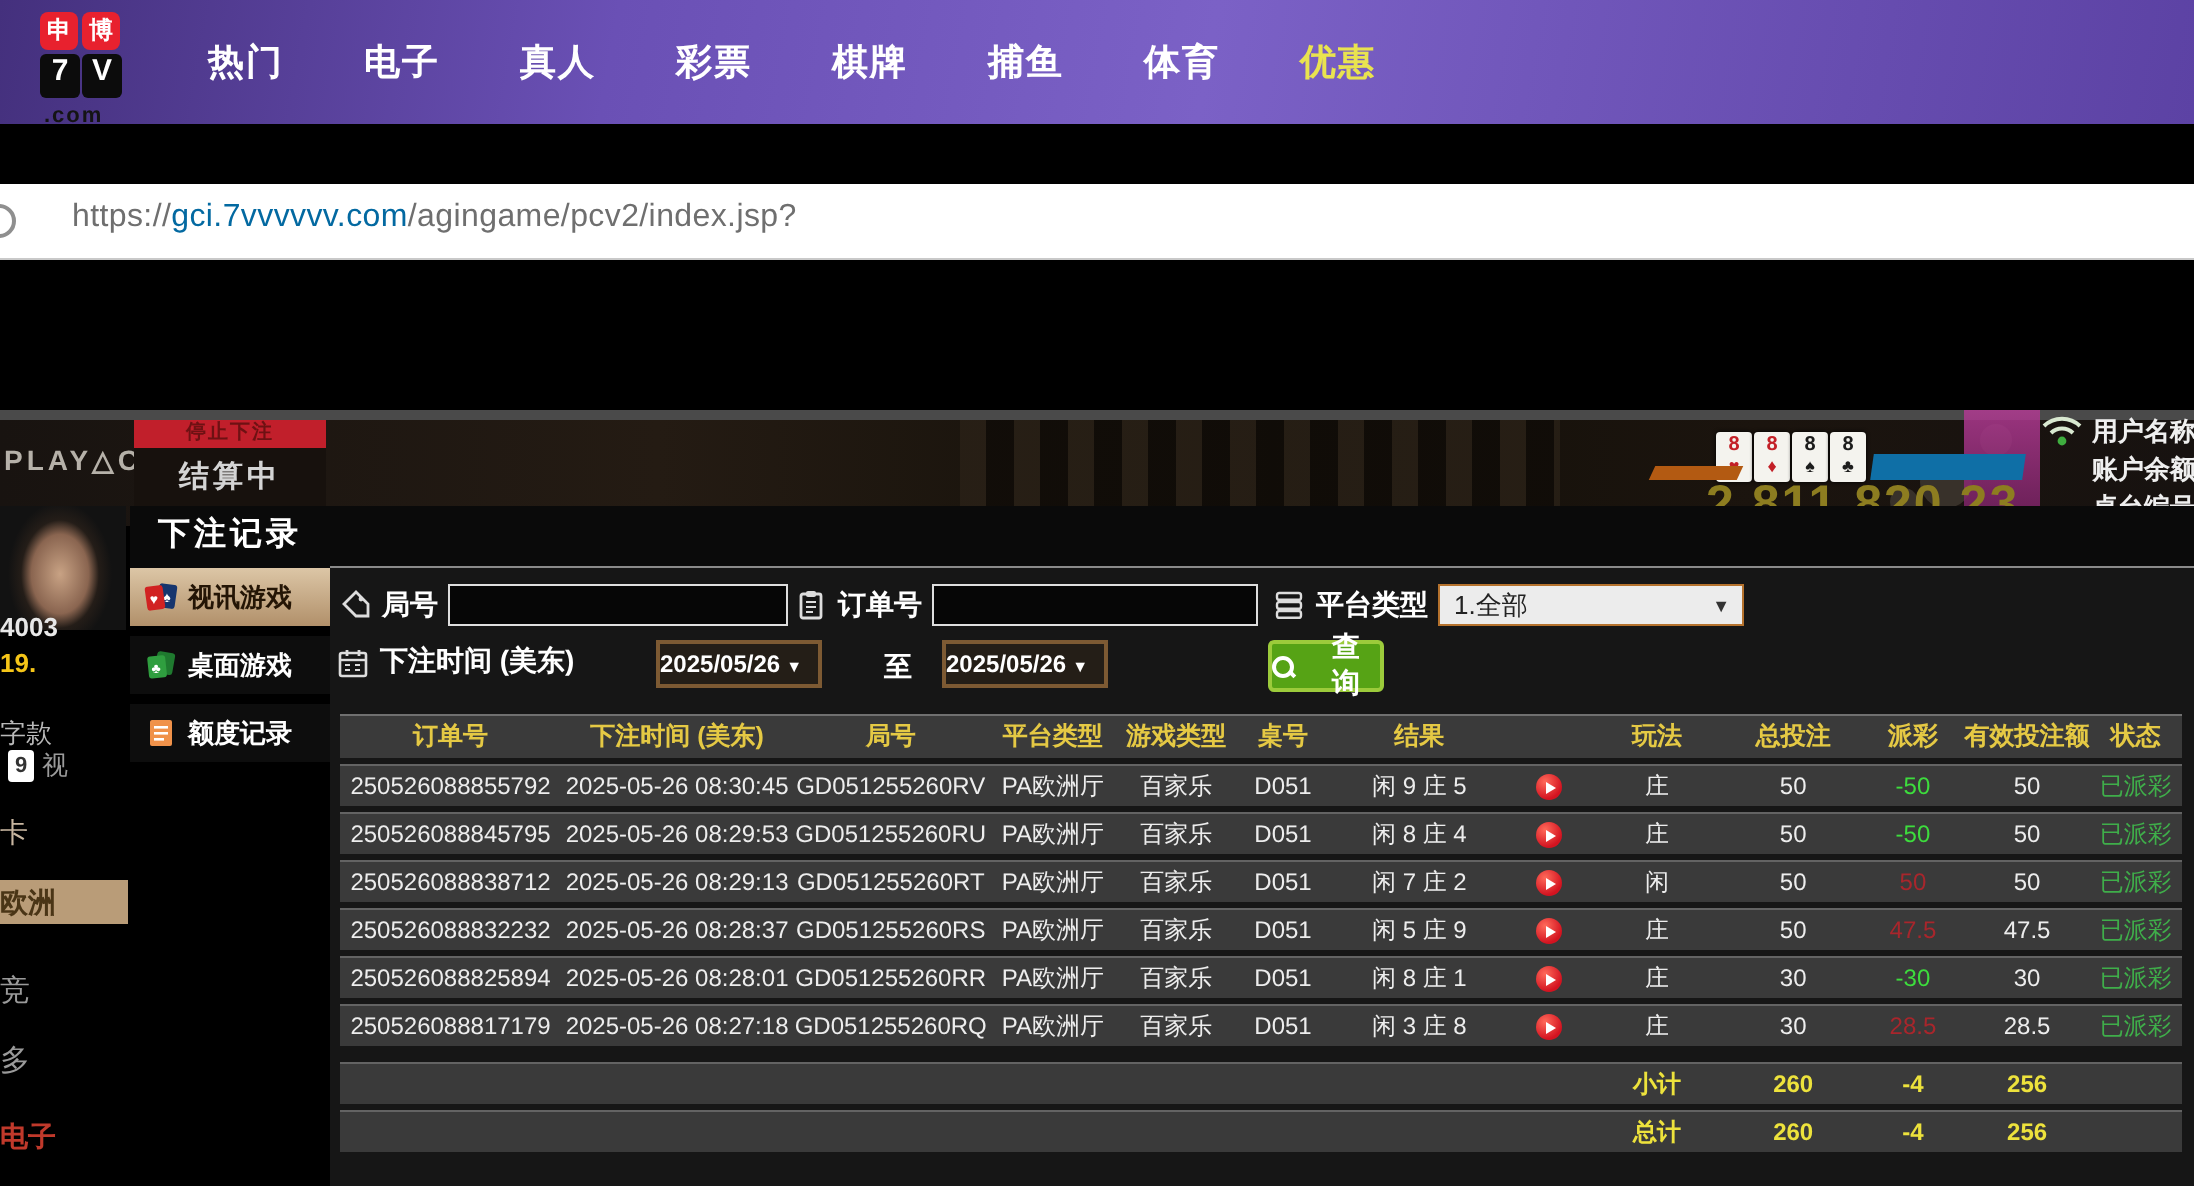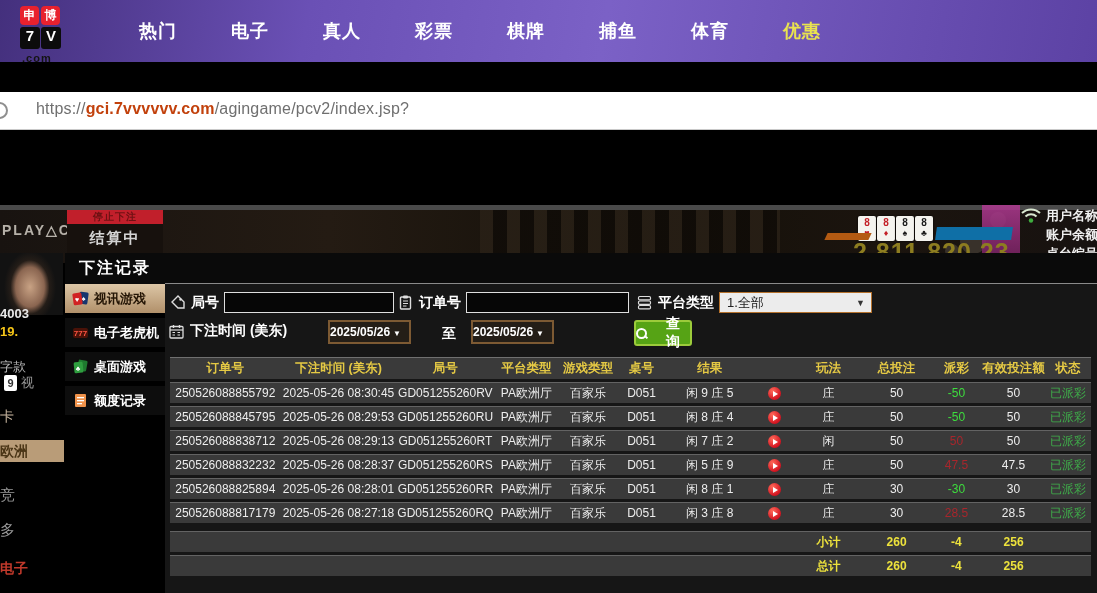--- a/index.html
+++ b/index.html
@@ -9,35 +9,35 @@
   
   .topbar { position:absolute; left:0; top:0; width:1097px; height:62px;
     background:linear-gradient(100deg,#44307d 0%,#6a50b5 28%,#7b61c6 55%,#5c42a4 100%); }
   .logo { position:absolute; left:20px; top:6px; width:42px; height:56px; }
   .logo .tile { position:absolute; width:19px; height:19px; border-radius:4px; color:#fff;
     font-weight:bold; text-align:center; }
   .tile.red { background:#e8212e; font-size:12px; line-height:19px; }
   .tile.blk { background:#0c0c0c; font-size:15px; line-height:18px; height:22px; width:20px; border-radius:3px;}
   .t1{left:0;top:0} .t2{left:21px;top:0} .t3{left:0;top:21px} .t4{left:21px;top:21px}
   .logo-domain { position:absolute; left:2px; top:46px; font-size:11px; font-weight:bold; color:#141414; letter-spacing:1px; }
-  .mainnav { position:absolute; left:104px; top:0; height:62px; display:flex; align-items:center; gap:54px;margin-left:35px; }
+  .mainnav { position:absolute; left:104px; top:0; height:62px; display:flex; align-items:center; gap:40px; }
   .mainnav a { color:#fff; font-size:18px; font-weight:bold; text-decoration:none; letter-spacing:1px; cursor:pointer; }
   .mainnav a.accent { color:#e9e34f; }
 
   
   .titlebar { position:absolute; left:0; top:62px; width:1097px; height:30px; background:#f2f1f0; border-bottom:1px solid #dcdcdc; }
   .title-fragment { position:absolute; left:0; top:6px; width:4px; height:18px; background:#9db8c8; }
   .window-title { position:absolute; left:11px; top:7px; font-size:13px; color:#5d5d5d; }
   .min-btn { position:absolute; right:14px; top:14px; width:13px; height:2px; background:#8f8f8f; cursor:pointer; }
 
   
   .urlbar { position:absolute; left:0; top:92px; width:1097px; height:38px; background:#fff; border-bottom:1px solid #c9c9c9; }
   .site-circle { position:absolute; left:-9px; top:10px; width:17px; height:17px; border-radius:50%; border:2px solid #8f8f8f; background:#fff; }
   .url-text { position:absolute; left:36px; top:8px; font-size:16px; color:#6f6f6f; letter-spacing:.2px; cursor:text; }
-  .url-text .host { color:#c2410c;font-weight:bold; }
+  .url-text .host { color:#0369a1; }
 
   
   .viewport { position:absolute; left:0; top:130px; width:1097px; height:463px; background:#000; }
   .topline { position:absolute; left:0; top:205px; width:1097px; height:5px; background:#4a4a4a; }
   .banner-bg { position:absolute; left:0; top:210px; width:1097px; height:53px;
     background:linear-gradient(90deg,#181310,#241b13 30%,#141009 58%,#1b140e 80%,#171210); }
   .stripes { position:absolute; left:480px; top:0; width:300px; height:53px;
     background:repeating-linear-gradient(90deg,#2a2117 0 13px,#0f0b07 13px 27px); opacity:.8; }
   .circ { position:absolute; border-radius:50%; background:#38312a; }
   .c1 { left:960px; top:18px; width:26px; height:26px; }
@@ -216,29 +216,20 @@
             <rect x="1" y="3" width="9" height="12" rx="1.5" fill="#d12222" transform="rotate(-8 5 9)"></rect>
             <text x="5" y="12" font-size="7" fill="#fff" text-anchor="middle">♥</text>
           </svg>
         </span>
         <span>视讯游戏</span>
         <span class="pointer"></span>
       </div>
       <div class="side-item">
         <span class="icon16">
           <svg width="17" height="17" viewBox="0 0 17 17">
-            <rect x="1" y="4" width="15" height="10" rx="2" fill="#4a1208"></rect>
-            <text x="8.5" y="12" font-size="8" font-weight="bold" fill="#ff5544" text-anchor="middle">777</text>
-          </svg>
-        </span>
-        <span>电子老虎机</span>
-      </div>
-      <div class="side-item">
-        <span class="icon16">
-          <svg width="17" height="17" viewBox="0 0 17 17">
             <rect x="6" y="2" width="9" height="11" rx="1.5" fill="#1f7a2f" transform="rotate(10 10 7)"></rect>
             <rect x="2" y="4" width="9" height="11" rx="1.5" fill="#2f9e3f" transform="rotate(-6 6 9)"></rect>
             <text x="6" y="12.5" font-size="7" fill="#fff" text-anchor="middle">♣</text>
           </svg>
         </span>
         <span>桌面游戏</span>
       </div>
       <div class="side-item">
         <span class="icon16">
           <svg width="17" height="17" viewBox="0 0 17 17">

